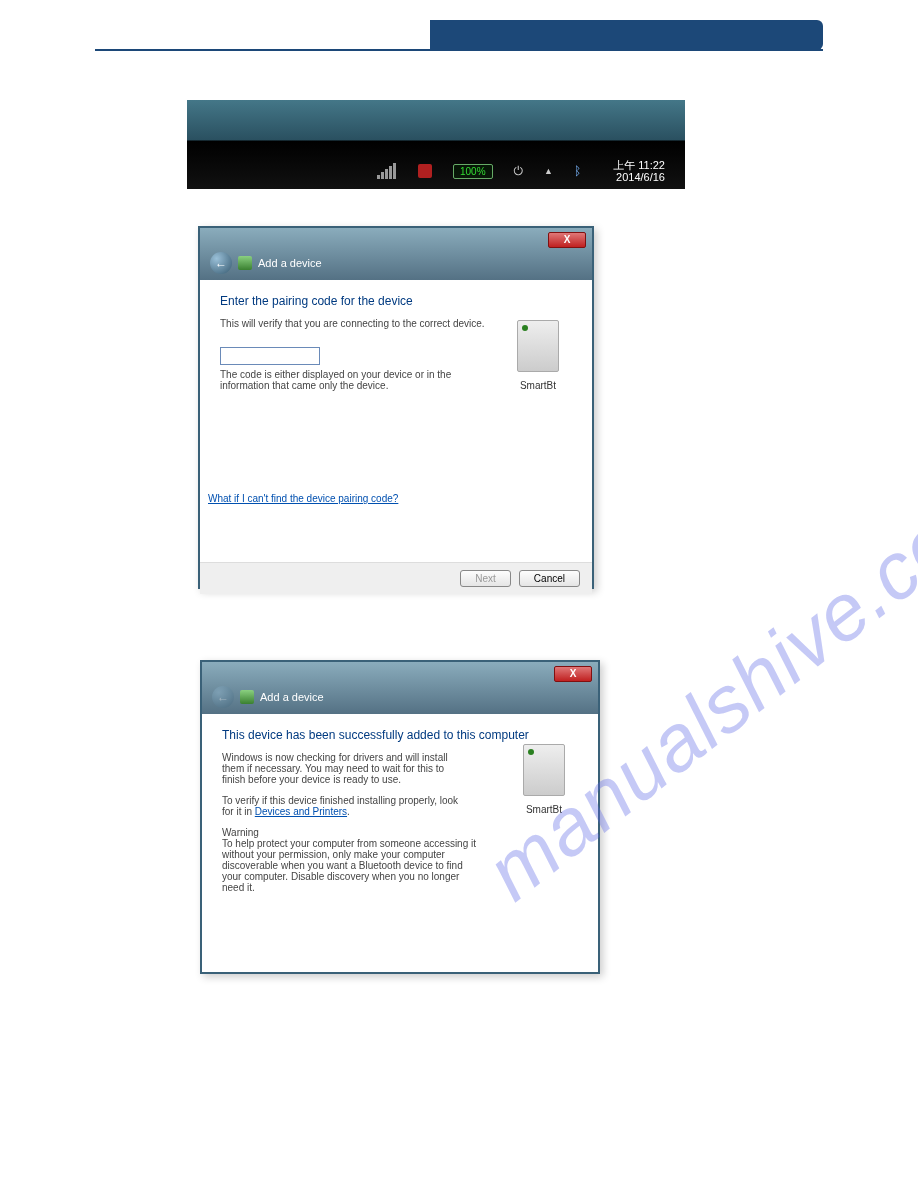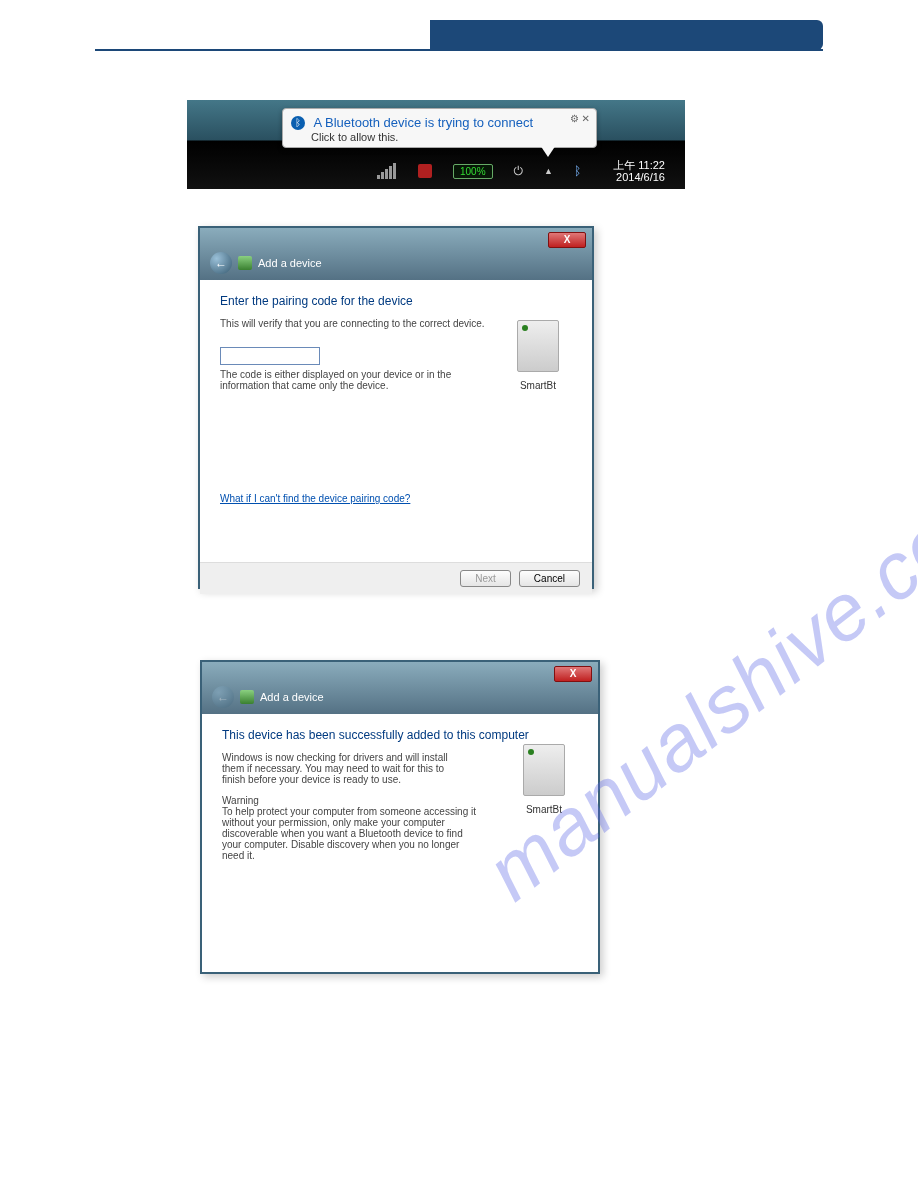--- a/index.html
+++ b/index.html
@@ -209,21 +209,21 @@
   content: "";
   position: absolute;
   top: 4px; left: 4px;
   width: 6px; height: 6px;
   background: #2a8020;
   border-radius: 50%;
 }
 .device-label { font-size: 10px; color: #333; margin-top: 8px; }
 .pairing-link {
   position: absolute;
-  bottom: 10px; left: 20px;
+  bottom: 10px; left: 8px;
   font-size: 10px;
   color: #0050b0;
   text-decoration: underline;
 }
 .dlg-footer {
   height: 32px;
   background: #efefef;
   border-top: 1px solid #ddd;
   display: flex;
   justify-content: flex-end;
@@ -267,26 +267,20 @@
 </style>
 </head>
 <body>
 
 <div class="header-bar"></div>
 <div class="header-underline"></div>
 
 <div class="watermark">manualshive.com</div>
 
 <div class="taskbar-shot">
-  <div class="notif-balloon">
-    <span class="notif-bt-icon">ᛒ</span>
-    <span class="notif-title">A Bluetooth device is trying to connect</span>
-    <div class="notif-sub">Click to allow this.</div>
-    <div class="notif-icons">⚙ ✕</div>
-  </div>
   <div class="taskbar-tray">
     <div class="signal-icon">
       <span></span>
         <span></span>
         <span></span>
         <span></span>
         <span></span>
     </div>
     <div class="red-dot"></div>
     <div class="battery-box">100%</div>
@@ -331,20 +325,23 @@
     <div class="dlg-close">X</div>
     <div class="dlg-header-row">
       <div class="back-btn" style="opacity:.4">←</div>
       <div class="green-icon"></div>
       <span class="dlg-titlebar-text">Add a device</span>
     </div>
   </div>
   <div class="dlg2-body">
     <div class="dlg-heading">This device has been successfully added to this computer</div>
     <div class="dlg2-desc">Windows is now checking for drivers and will install them if necessary. You may need to wait for this to finish before your device is ready to use.</div>
+    <div class="dlg2-desc">
+      <span>To verify if this device finished installing properly, look for it in </span><a class="dlg2-link">Devices and Printers</a>.
+    </div>
     <div class="dlg2-warning">
       <div>Warning</div>
       <span>To help protect your computer from someone accessing it without your permission, only make your computer discoverable when you want a Bluetooth device to find your computer. Disable discovery when you no longer need it.</span>
     </div>
     <div class="device-col" style="top:30px">
       <div class="device-box"></div>
       <div class="device-label">SmartBt</div>
     </div>
   </div>
 </div>

